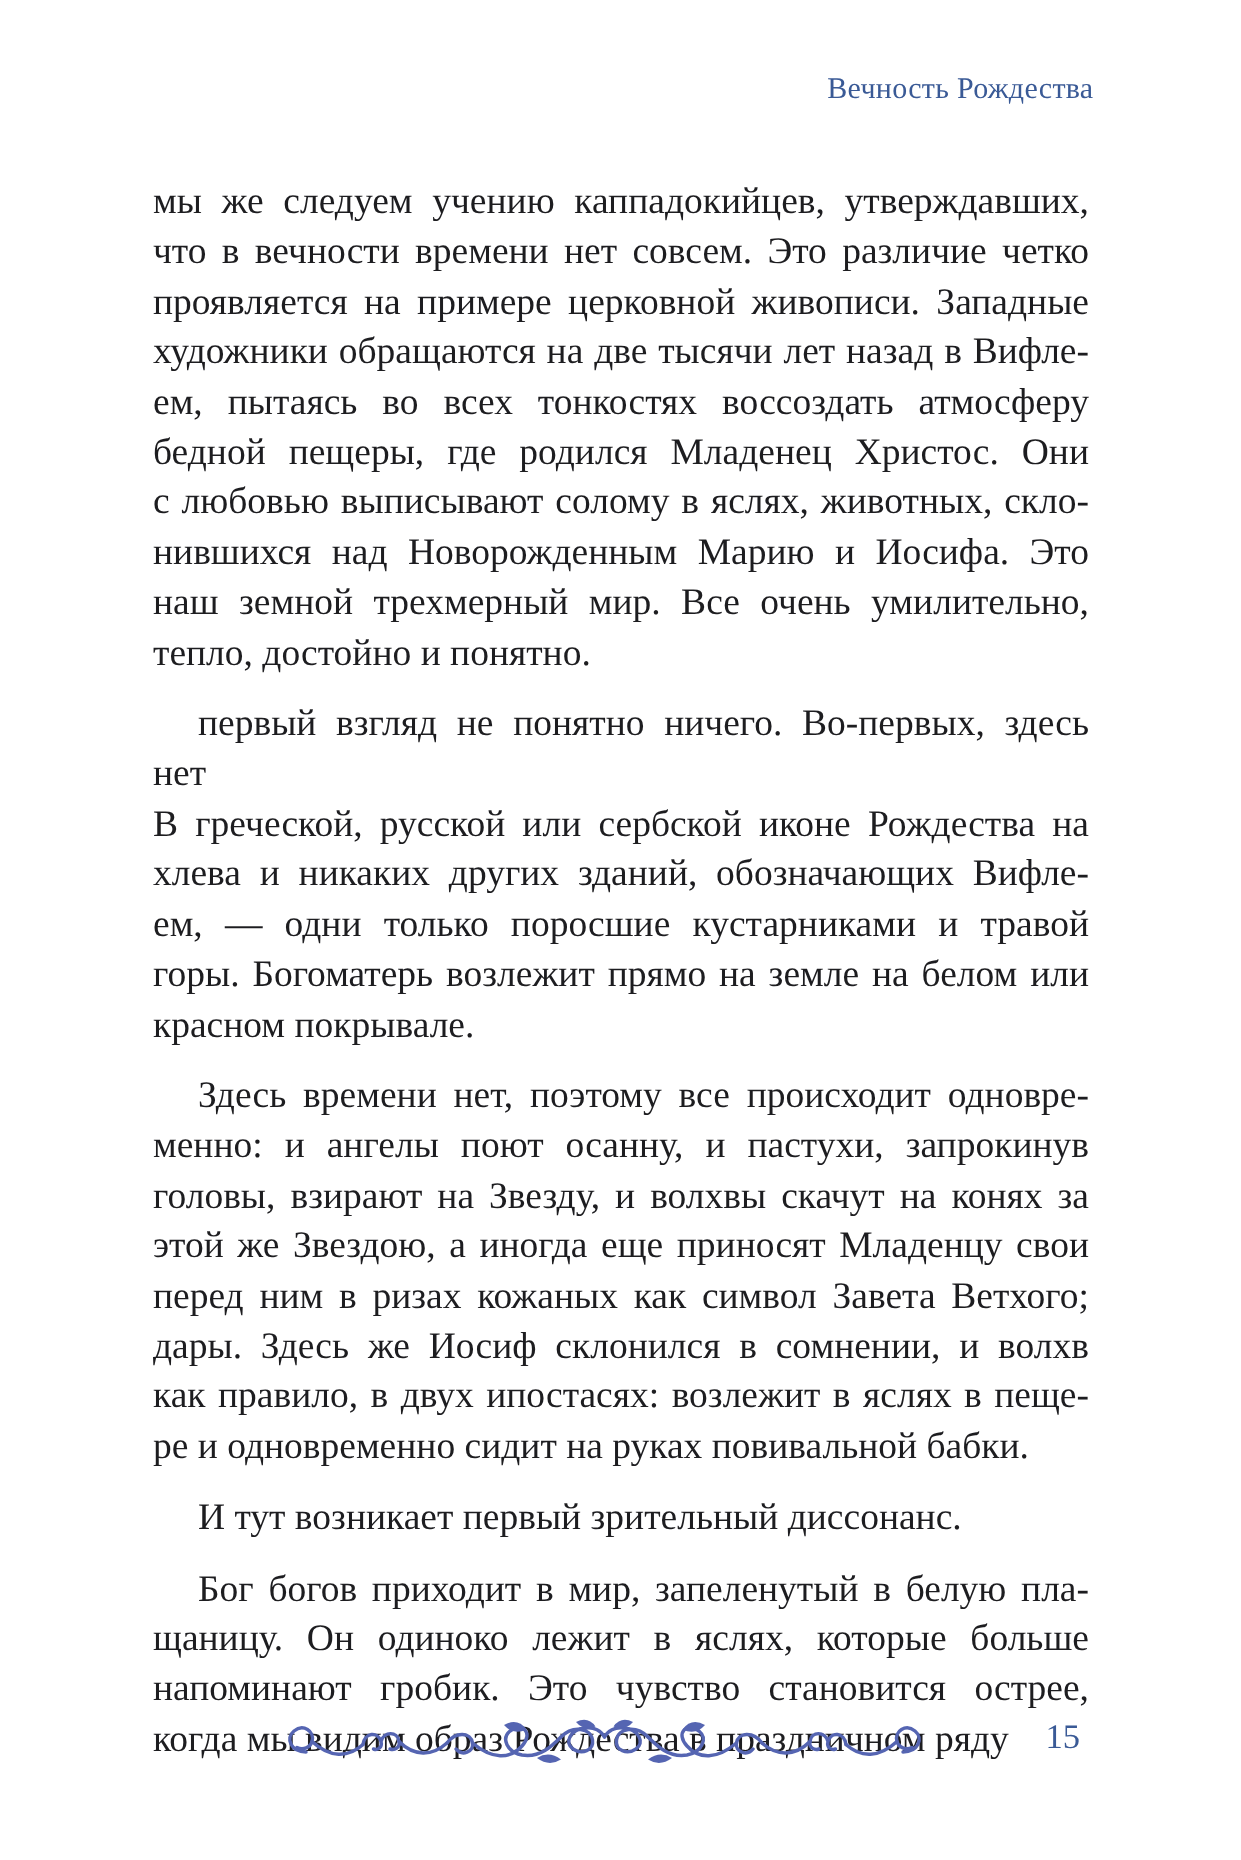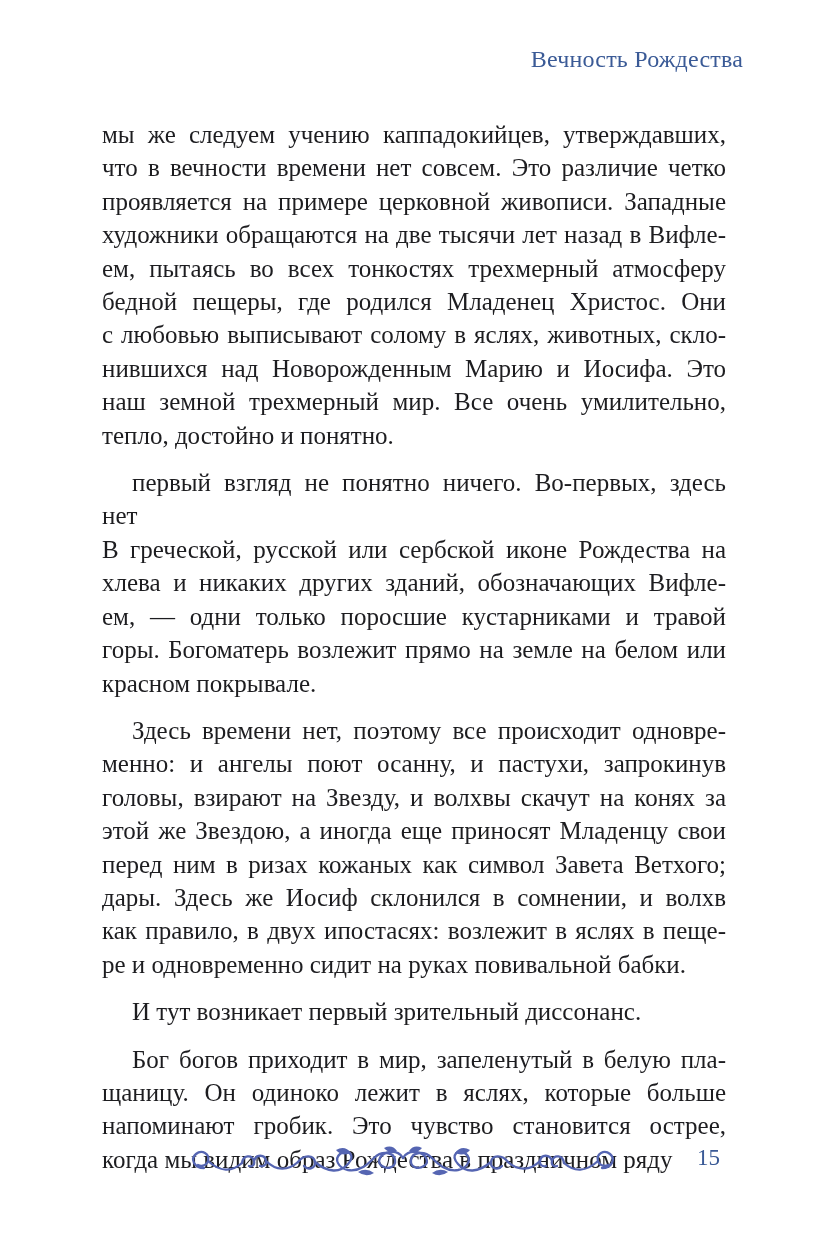--- a/index.html
+++ b/index.html
@@ -14,22 +14,22 @@
     position: relative;
     width: 827px;
     height: 1240px;
     background: var(--page-bg);
     overflow: hidden;
     font-family: "Liberation Serif", "DejaVu Serif", serif;
   }
   .running-header {
     position: absolute;
     top: 47px;
-    right: 84px;
-    font-size: 24px;
+    right: 98px;
+    font-size: 20px;
     line-height: 24px;
     color: var(--header-blue);
     letter-spacing: 0.2px;
   }
   .body-text {
     position: absolute;
     top: 104px;
     left: 88px;
     width: 652px;
     color: var(--body-text);
@@ -86,21 +86,21 @@
 <div class="page">
 
   <div class="running-header">Вечность Рождества</div>
 
   <div class="body-text">
       <div class="para">
         <div class="line">мы же следуем учению каппадокийцев, утверждавших,</div>
         <div class="line">что в вечности времени нет совсем. Это различие четко</div>
         <div class="line">проявляется на примере церковной живописи. Западные</div>
         <div class="line">художники обращаются на две тысячи лет назад в Вифле-</div>
-        <div class="line">ем, пытаясь во всех тонкостях трехмерный атмосферу</div>
+        <div class="line">ем, пытаясь во всех тонкостях воссоздать атмосферу</div>
         <div class="line">бедной пещеры, где родился Младенец Христос. Они</div>
         <div class="line">с любовью выписывают солому в яслях, животных, скло-</div>
         <div class="line">нившихся над Новорожденным Марию и Иосифа. Это</div>
         <div class="line">наш земной трехмерный мир. Все очень умилительно,</div>
         <div class="line last">тепло, достойно и понятно.</div>
       </div>
       <div class="para indent">
         <div class="line">первый взгляд не понятно ничего. Во-первых, здесь нет</div>
         <div class="line">В греческой, русской или сербской иконе Рождества на</div>
         <div class="line">хлева и никаких других зданий, обозначающих Вифле-</div>

